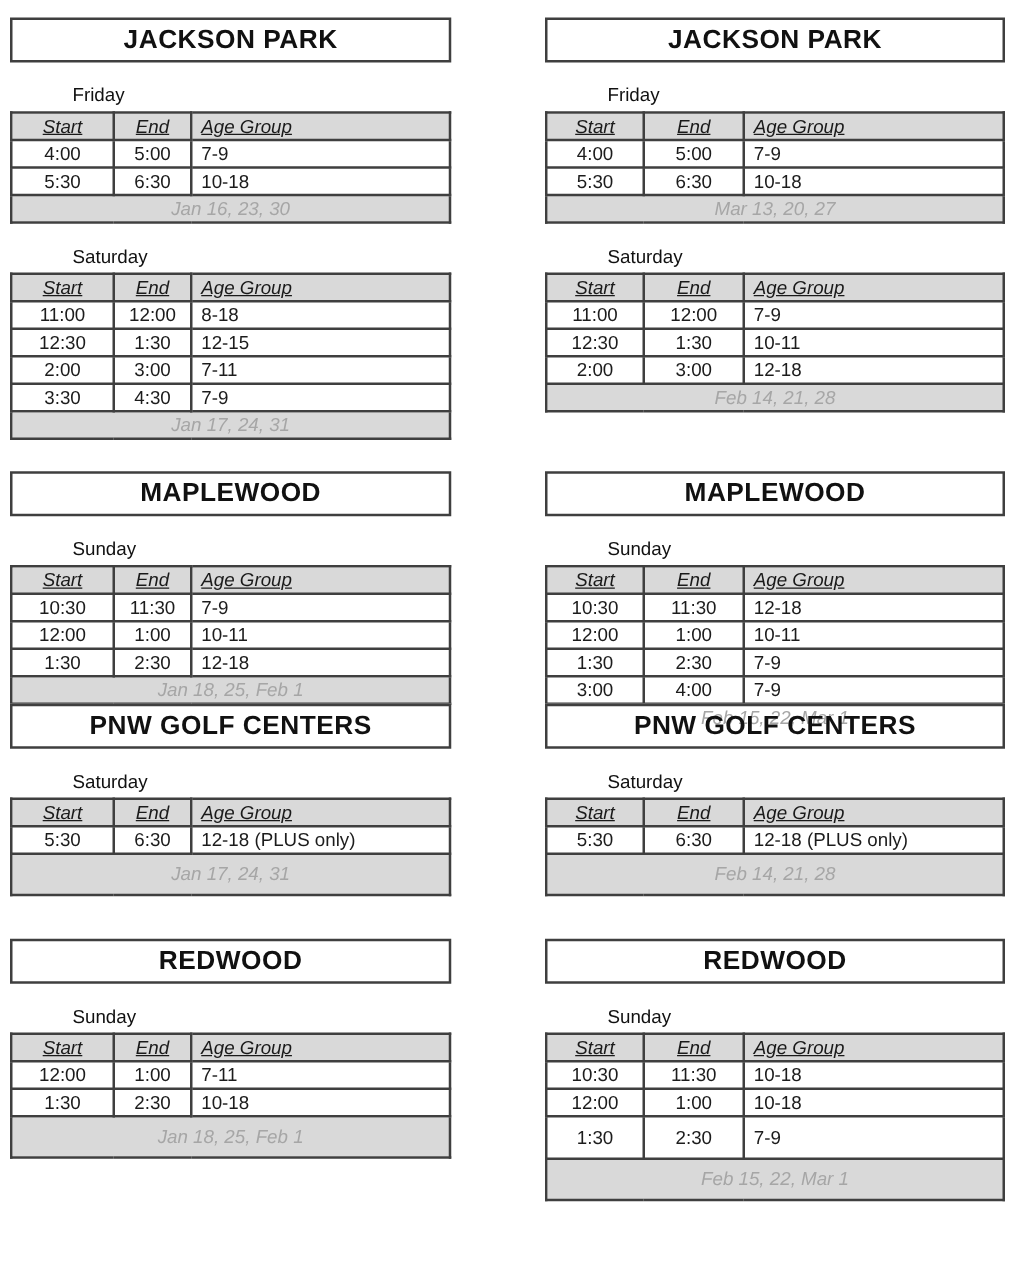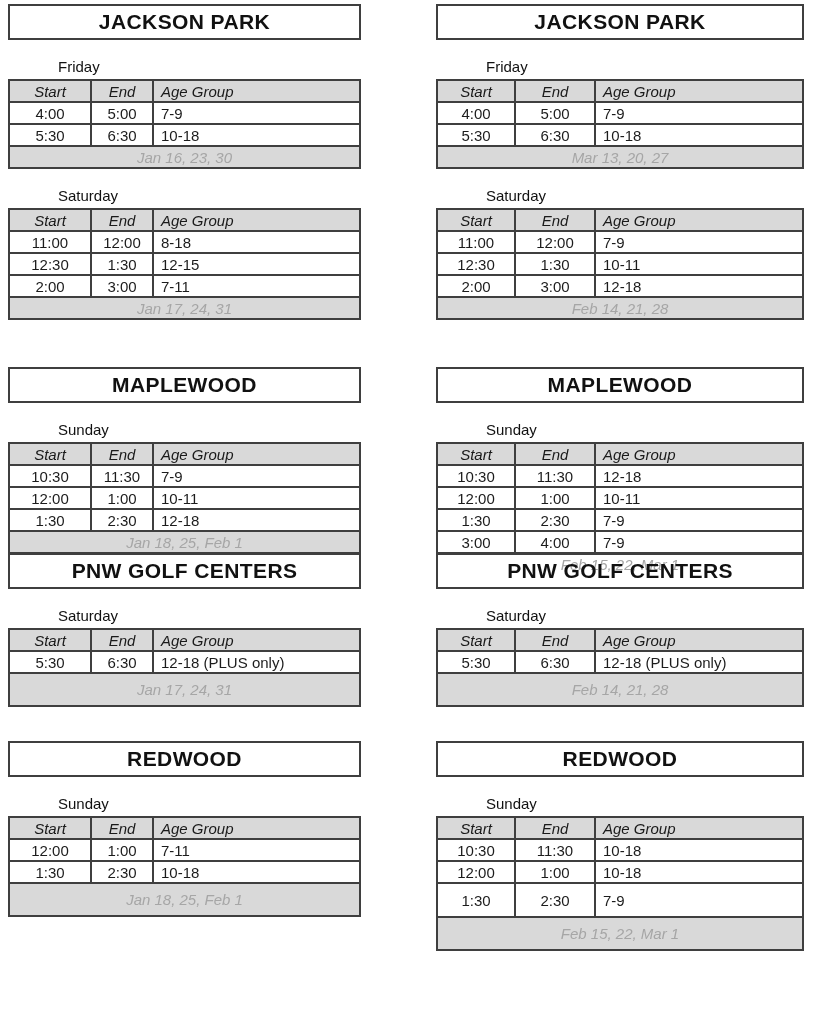--- a/index.html
+++ b/index.html
@@ -3,21 +3,21 @@
 <meta charset="utf-8">
 <style>
   * { box-sizing: border-box; }
   html, body {
     margin: 0; padding: 0;
     width: 821px; height: 1024px;
     background: #ffffff;
     font-family: "Liberation Sans", sans-serif;
     color: #1c1c1c;
   }
-  .page { padding: 4px 0 0 8px; width: 821px; }
+  .page { padding: 14px 0 0 8px; width: 821px; }
   .columns { display: flex; align-items: flex-start; }
   .col-left  { width: 353px; }
   .col-right { width: 368px; margin-left: 75px; }
 
   
   .sec-0 { height: 363px; }
   .sec-1 { height: 186px; }
   .sec-2 { height: 188px; }
 
   .venue-title {
@@ -47,20 +47,21 @@
     border: 2px solid var(--border, #3f3f3f);
     padding: 0 4px;
     height: 22px;
     font-weight: normal;
     overflow: hidden; white-space: nowrap;
   }
   .schedule-table thead th {
     background: var(--header-bg, #d9d9d9);
     font-style: italic;
     color: #1a1a1a;
+    text-decoration: underline;
   }
   .schedule-table th.c1, .schedule-table td.c1,
   .schedule-table th.c2, .schedule-table td.c2 { text-align: center; }
   .schedule-table th.c3, .schedule-table td.c3 { text-align: left; padding-left: 7px; }
 
   .footer-cell {
     background: var(--footer-bg, #d9d9d9);
     color: var(--footer-text, #a6a6a6);
     font-style: italic;
     text-align: center;
@@ -135,20 +136,25 @@
               <tr class="body-row">
                 <td class="c1">12:30</td>
                 <td class="c2">1:30</td>
                 <td class="c3">12-15</td>
               </tr>
               <tr class="body-row">
                 <td class="c1">2:00</td>
                 <td class="c2">3:00</td>
                 <td class="c3">7-11</td>
               </tr>
+              <tr class="body-row">
+                <td class="c1">3:30</td>
+                <td class="c2">4:30</td>
+                <td class="c3">7-9</td>
+              </tr>
             </tbody>
             <tfoot>
               <tr class="footer-row">
                 <td class="footer-cell" colspan="3">Jan 17, 24, 31</td>
               </tr>
             </tfoot>
           </table>
         </section>
         <section class="venue-section sec-1">
           <div class="venue-title">MAPLEWOOD</div>

